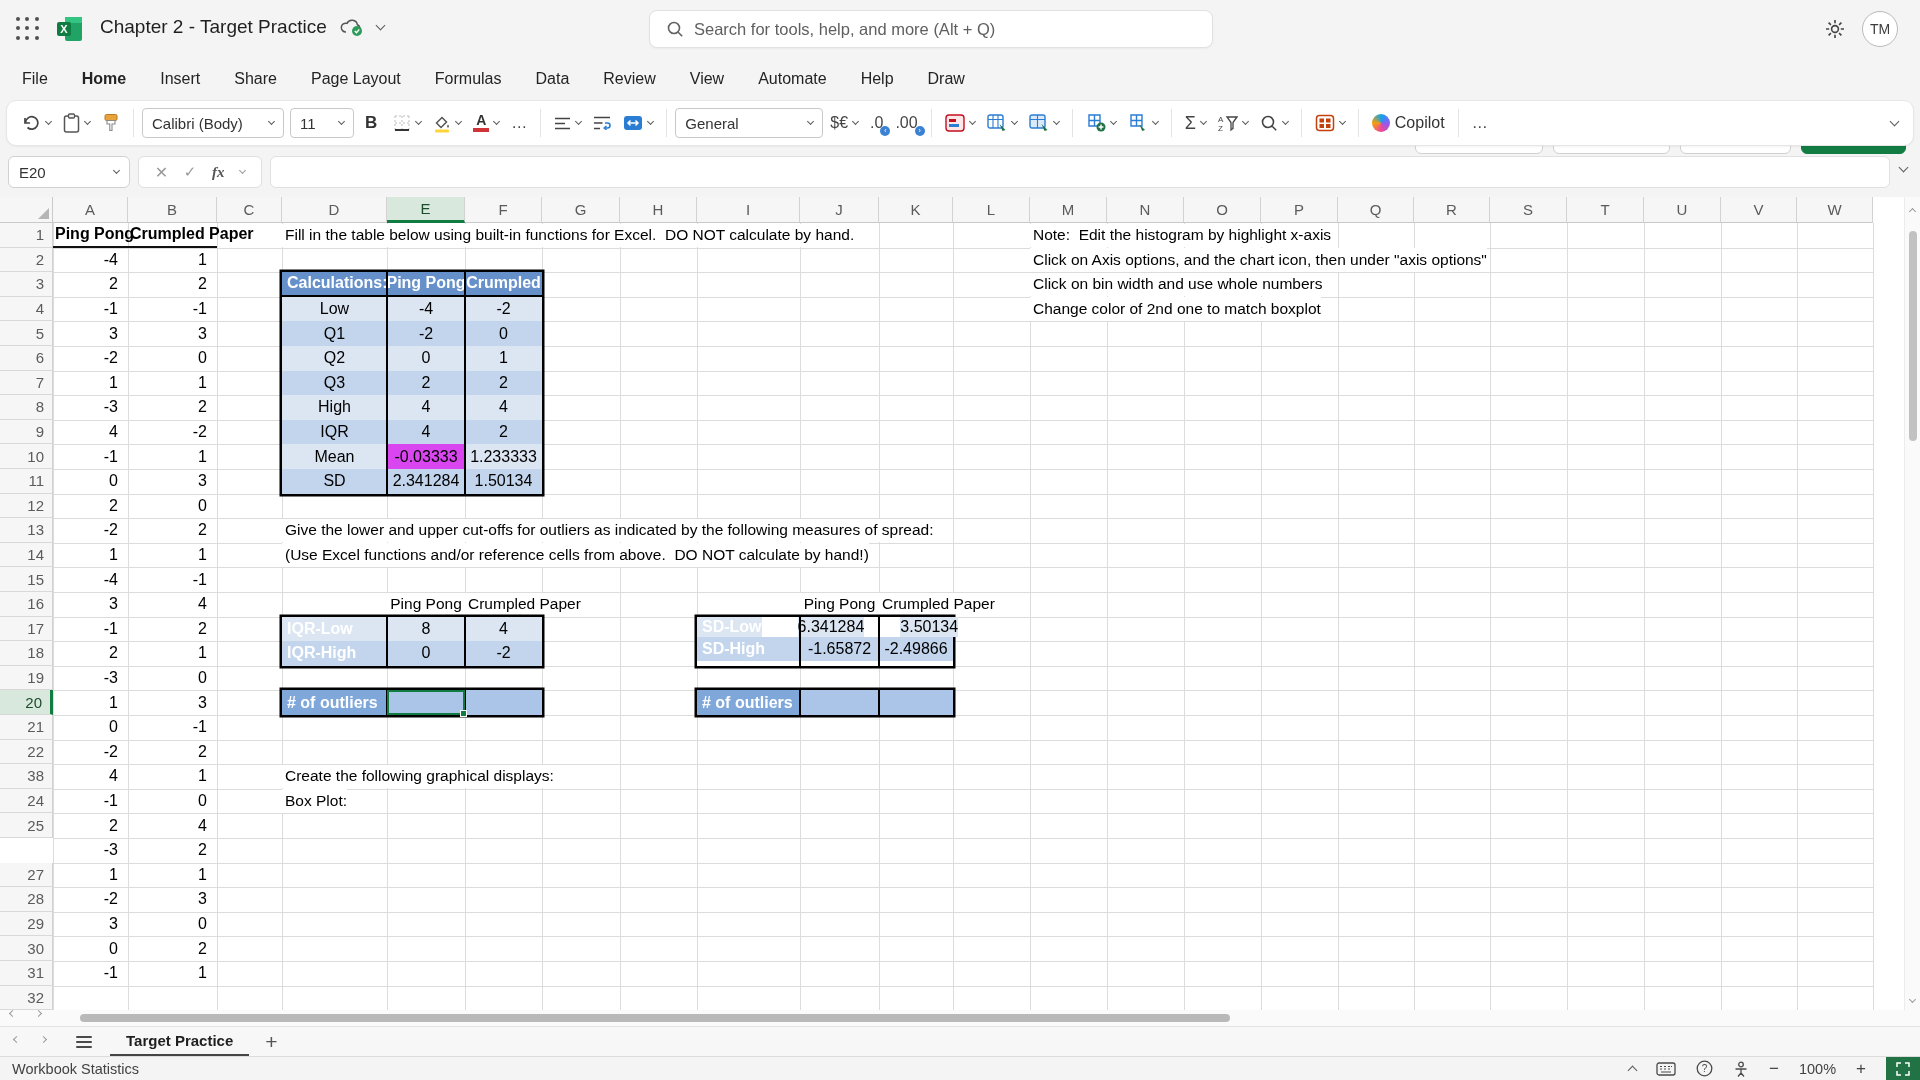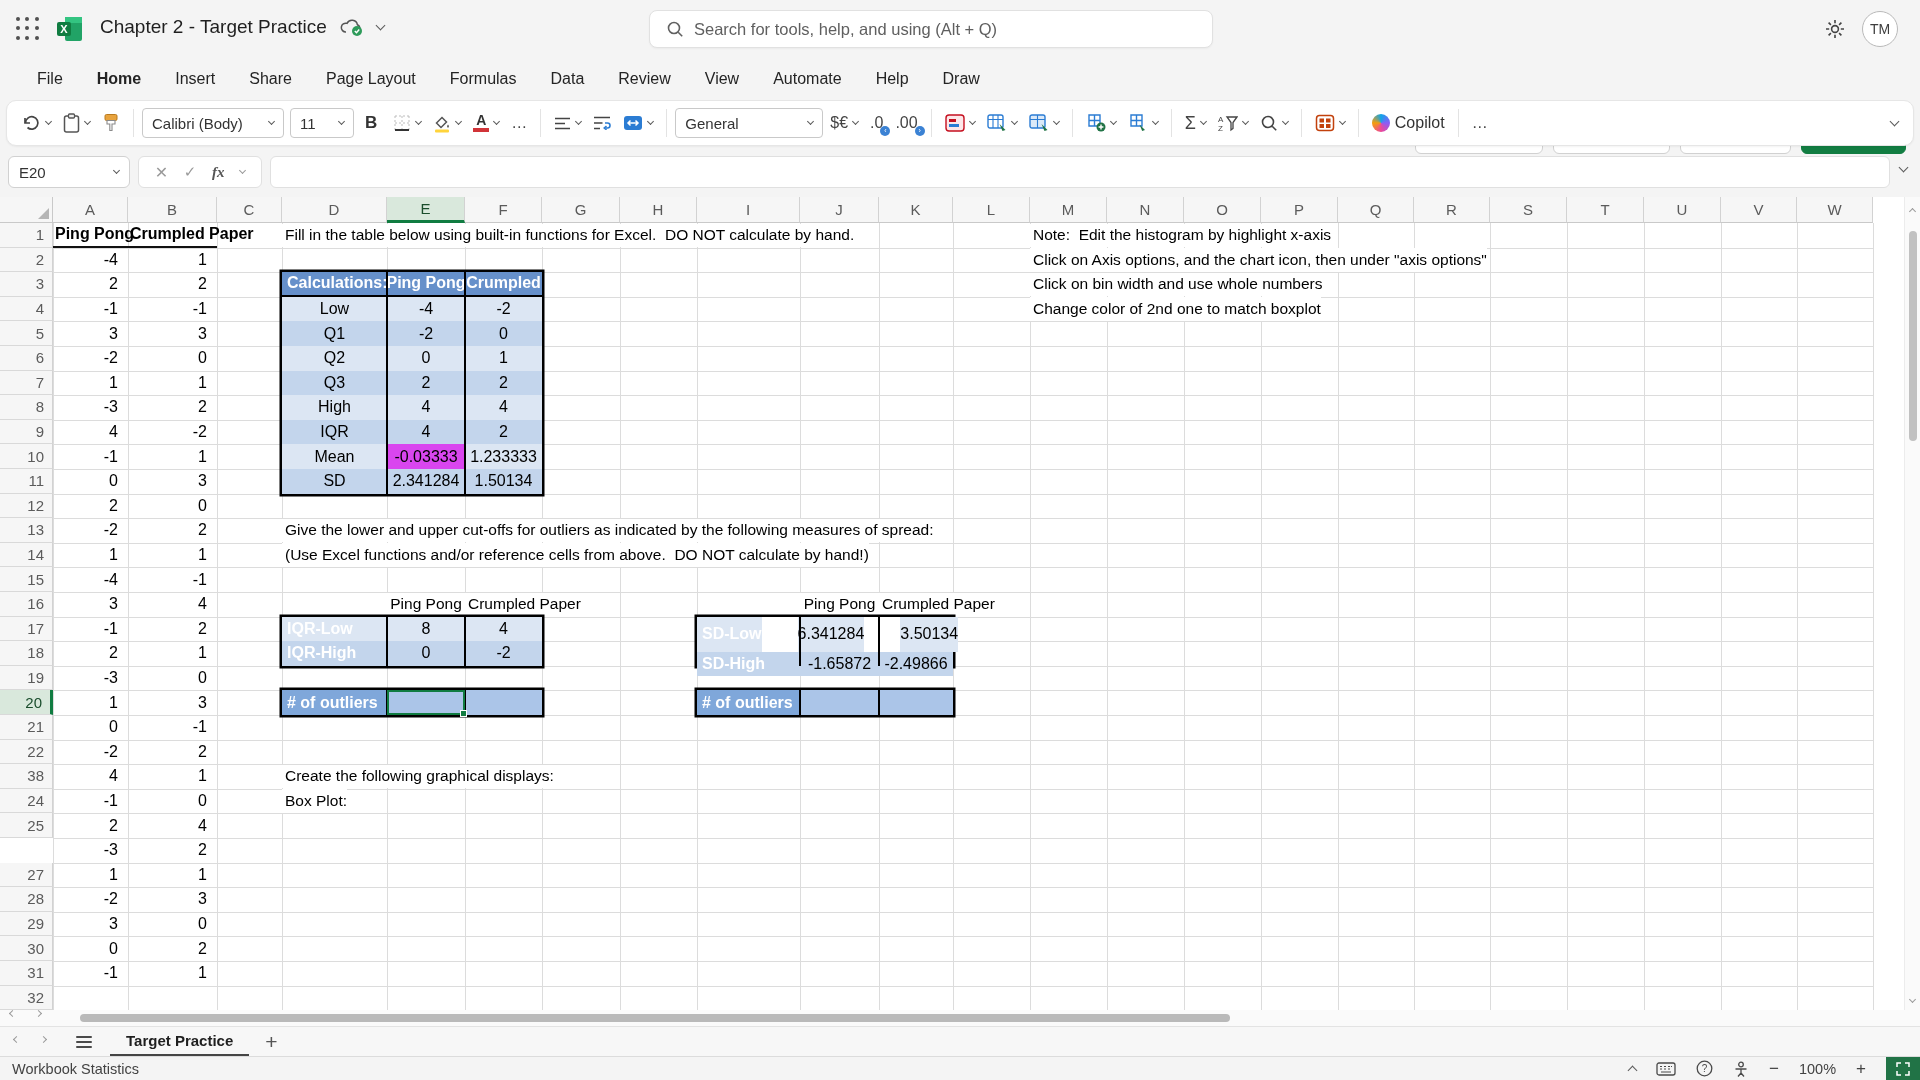--- a/index.html
+++ b/index.html
@@ -25,21 +25,21 @@
   #searchbox { position:absolute; left:649px; top:10px; width:564px; height:38px; background:#fff;
     border:1px solid #e1e1e1; border-radius:8px; display:flex; align-items:center; gap:10px;
     padding:0 16px; box-shadow:0 1px 2px rgba(0,0,0,.04); }
   #searchbox span { font-size:16.5px; color:#5f5f5f; }
   #avatar { position:absolute; left:1862px; top:11px; width:36px; height:36px; border-radius:50%;
     background:#fff; border:1px solid #b9b9b9; display:flex; align-items:center; justify-content:center;
     font-size:14px; color:#3d3d3d; }
 
   
   #menubar { position:absolute; left:0; top:58px; width:1920px; height:42px; display:flex; align-items:center; }
-  #menu-left { display:flex; align-items:center; padding-left:37px; gap:34px; }
+  #menu-left { display:flex; align-items:center; padding-left:22px; gap:34px; }
   #menu-left div { font-size:16px; color:#242424; cursor:default; }
   #menu-left div.active { font-weight:700; }
   .pill { height:34px; border:1px solid #d1d1d1; border-radius:6px; background:#fff;
     display:flex; align-items:center; gap:7px; padding:0 13px; font-size:15.5px; color:#242424; }
   .pill.green { background:#127d42; border-color:#127d42; color:#fff; }
   #menu-right { position:absolute; right:14px; top:62px; display:flex; gap:10px; }
 
   
   #ribbon { position:absolute; left:6px; top:100px; width:1908px; height:46px; background:#fff;
     border:1px solid #e6e6e6; border-radius:10px; box-shadow:0 1px 2px rgba(0,0,0,.05);
@@ -159,21 +159,21 @@
         <circle cx="18" cy="14" r="5" fill="#2e9b5a"></circle>
         <path d="M15.8 14 l1.7 1.7 2.7-3.2" stroke="#fff" stroke-width="1.5" fill="none"></path>
       </svg>
       <span class="chv"></span>
     </div>
     <div id="searchbox">
       <svg width="18" height="18" viewBox="0 0 18 18">
         <circle cx="8" cy="8" r="5.5" fill="none" stroke="#616161" stroke-width="1.6"></circle>
         <path d="M12.2 12.2 l4 4" stroke="#616161" stroke-width="1.6"></path>
       </svg>
-      <span>Search for tools, help, and using (Alt + Q)</span>
+      <span>Search for tools, help, and more (Alt + Q)</span>
     </div>
     <svg class="abs" style="left:1824px;top:18px" width="22" height="22" viewBox="0 0 22 22">
       <circle cx="11" cy="11" r="3.4" fill="none" stroke="#444" stroke-width="1.6"></circle>
       <path d="M11 2 v3.2 M11 16.8 v3.2 M2 11 h3.2 M16.8 11 h3.2 M4.6 4.6 l2.3 2.3 M15.1 15.1 l2.3 2.3 M4.6 17.4 l2.3 -2.3 M15.1 6.9 l2.3 -2.3" stroke="#444" stroke-width="1.6"></path>
     </svg>
     <div id="avatar">TM</div>
   </div>
 
   <div id="menubar">
     <div id="menu-left">
@@ -659,21 +659,21 @@
       </div>
       <div class="trow" style="height: 24.6px; text-align: center;">
         <div class="tcell lbl" style="width: 105px; background: rgb(195, 213, 236);">IQR-High</div>
         <div class="tcell" style="width: 78px; background: rgb(195, 213, 236);">0</div>
         <div class="tcell" style="width: 77px; background: rgb(195, 213, 236);">-2</div>
       </div>
       <div class="tdiv" style="left: 104px; height: 49.2px;"></div>
       <div class="tdiv" style="left: 182px; height: 49.2px;"></div>
     </div>
     <div class="tbl" style="left: 697px; top: 419.6px; width: 256px; height: 49.2px; background: rgb(255, 255, 255);">
-      <div class="trow" style="height: 35px; gap: 36px;">
+      <div class="trow" style="height: 20px; gap: 36px;">
         <div class="tcell lbl" style="width: 103px; background: rgb(220, 230, 243);">SD-Low</div>
         <div class="tcell" style="width: 79px; background: rgb(220, 230, 243);">6.341284</div>
         <div class="tcell" style="width: 74px; background: rgb(220, 230, 243);">3.50134</div>
       </div>
       <div class="trow" style="height: 24.6px;">
         <div class="tcell lbl" style="width: 103px; background: rgb(195, 213, 236);">SD-High</div>
         <div class="tcell" style="width: 79px; background: rgb(195, 213, 236);">-1.65872</div>
         <div class="tcell" style="width: 74px; background: rgb(195, 213, 236);">-2.49866</div>
       </div>
       <div class="tdiv" style="left: 102px; height: 49.2px;"></div>

